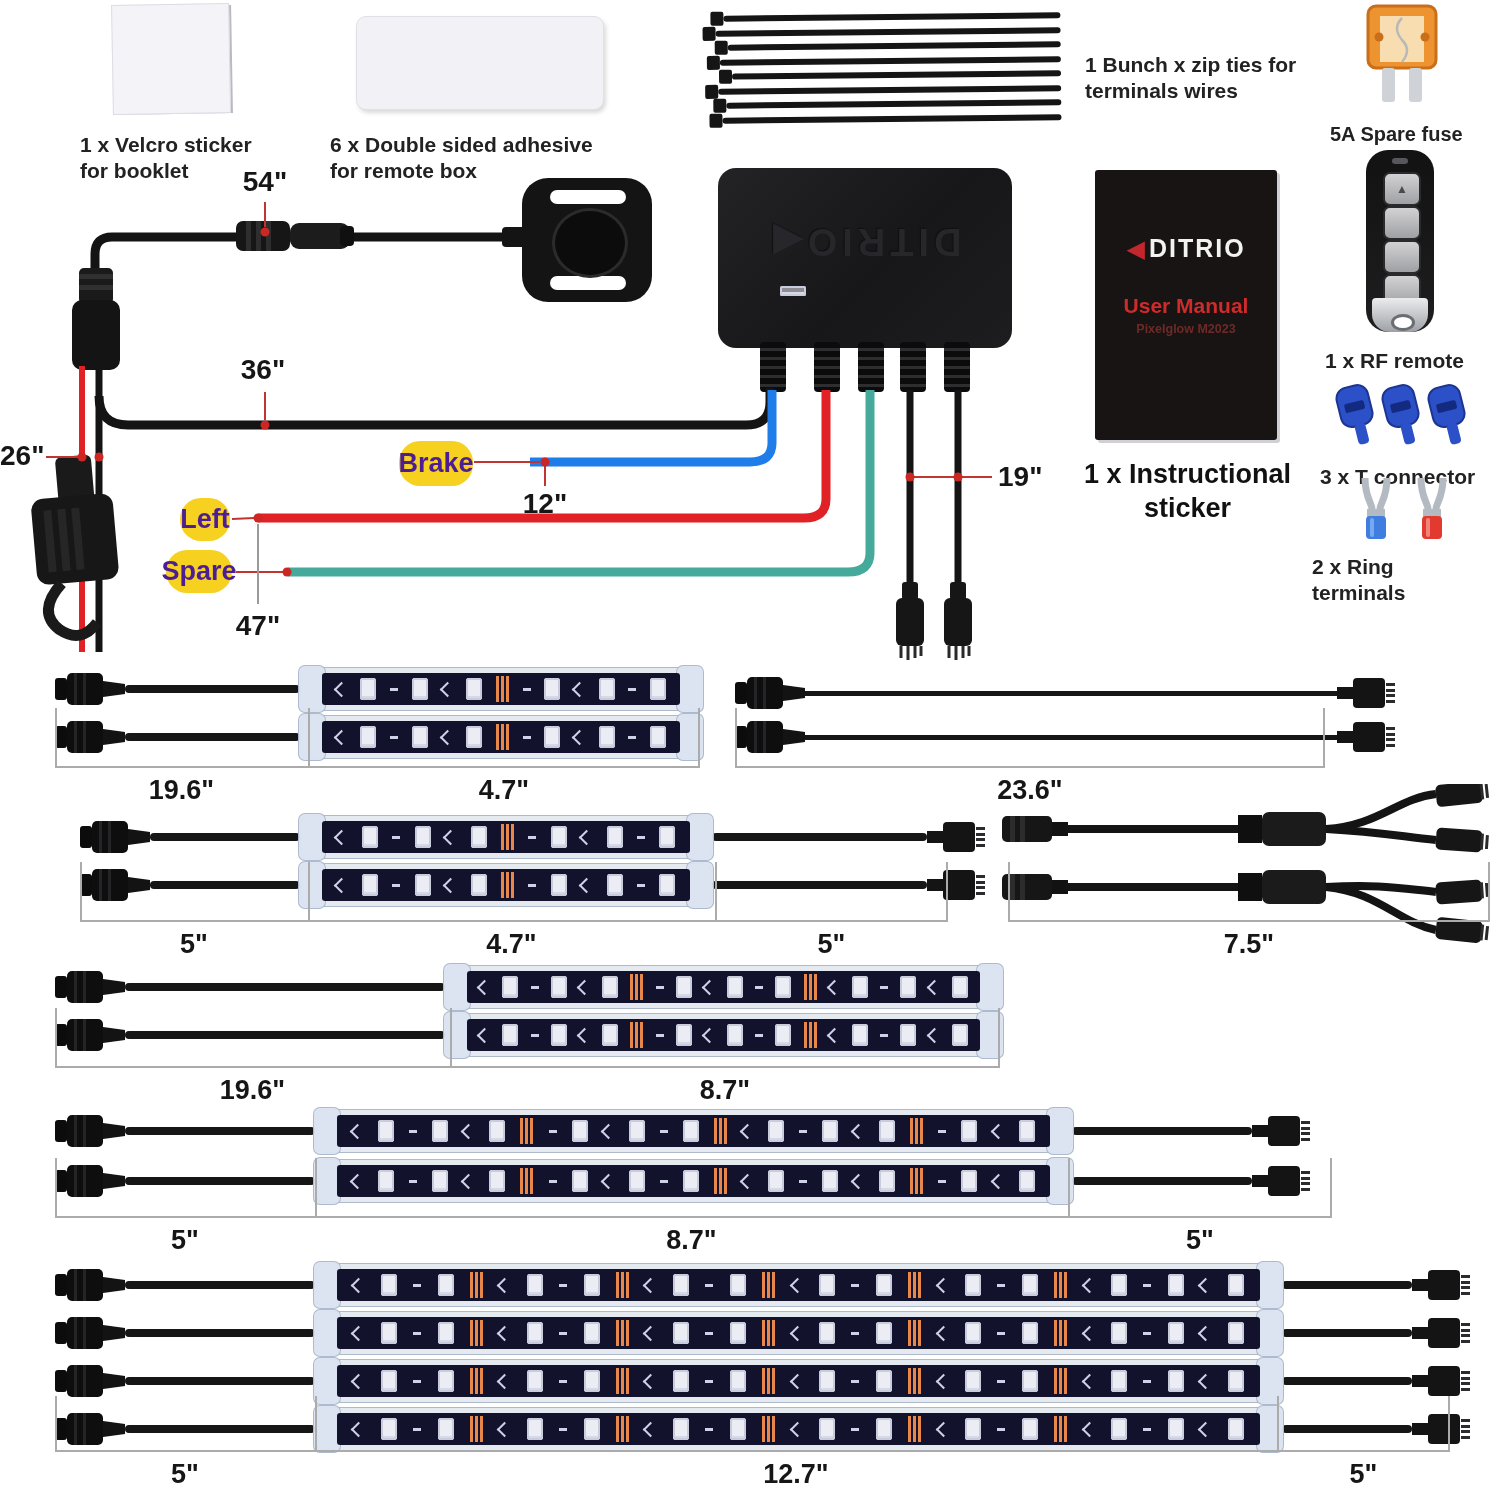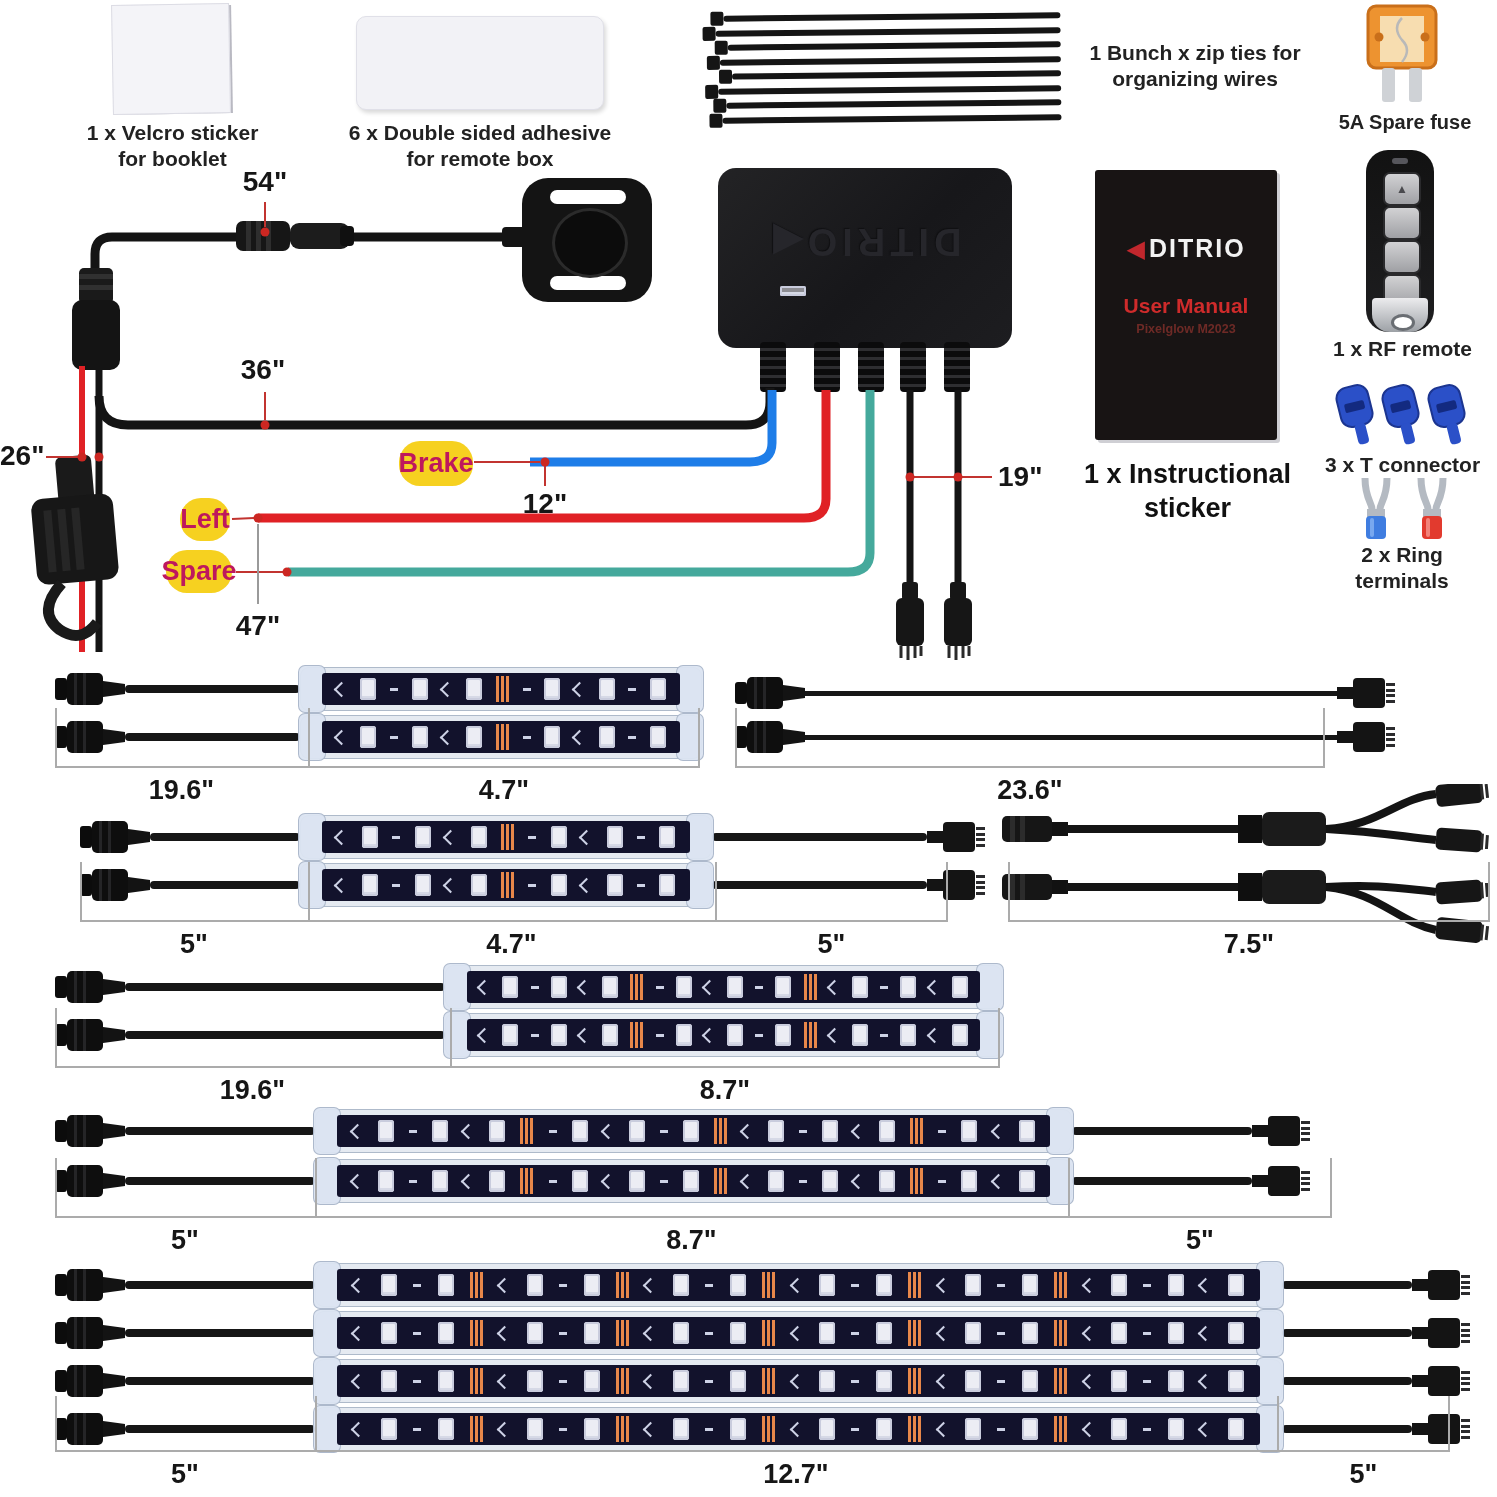--- a/index.html
+++ b/index.html
@@ -1,23 +1,23 @@
 <!DOCTYPE html>
 <html><head>
 <meta charset="utf-8">
 <style>
   html,body{margin:0;padding:0;background:#fff;}
   #canvas{position:relative;width:1497px;height:1497px;background:#fff;overflow:hidden;
           font-family:"Liberation Sans",sans-serif;color:#1c1c1c;}
   .abs{position:absolute;}
-  .cap2{font-weight:700;font-size:21px;line-height:1.25;text-align:center;color:#222;}
+  .cap2{font-weight:700;font-size:21px;line-height:1.25;color:#222;margin-top:12px;}
   .cap-big{font-weight:700;font-size:27px;line-height:1.25;text-align:center;color:#111;}
   .meas{position:absolute;font-weight:700;font-size:28px;color:#161616;}
   .badge{position:absolute;background:#f6d120;border-radius:21px;display:flex;align-items:center;
-         justify-content:center;font-weight:700;font-size:27px;color:#be185d;}
+         justify-content:center;font-weight:700;font-size:27px;color:#4c1d95;}
   
   .velcro{background:#f4f4f8;border:1px solid #dcdce4;box-shadow:3px 1px 0 -1px #b9b9c2;}
   .adhesive{background:#f2f2f6;border:1px solid #e0e0e8;border-radius:10px;box-shadow:2px 3px 4px rgba(0,0,0,.15);}
   .ztwrap{display:flex;flex-direction:column;}
   .ziptie{position:relative;height:6px;background:#151515;border-radius:3px;margin-bottom:8.5px;}
   .ziptie::before{content:"";position:absolute;left:-13px;top:-4px;width:13px;height:14px;background:#151515;border-radius:2px;}
   
   .cbox{background:linear-gradient(135deg,#232325 0%,#17171a 55%,#1d1d20 100%);border-radius:18px;}
   .cbox .emboss{position:absolute;left:0;right:0;top:52px;text-align:center;transform:rotate(180deg);
         font-weight:700;font-size:38px;letter-spacing:5px;color:#26262b;text-shadow:1px 1px 1px #101012;}
@@ -98,21 +98,21 @@
     <div class="ziptie" style="margin-left:0px"></div>
     <div class="ziptie" style="margin-left:12px"></div>
     <div class="ziptie" style="margin-left:4px"></div>
     <div class="ziptie" style="margin-left:16px"></div>
     <div class="ziptie" style="margin-left:2px"></div>
     <div class="ziptie" style="margin-left:10px"></div>
     <div class="ziptie" style="margin-left:6px"></div>
   </div>
   <div class="abs cap2" style="left:1085px;top:40px;width:220px;">
     <div>1 Bunch x zip ties for</div>
-    <div>organizing wires</div>
+    <div>terminals wires</div>
   </div>
 
   <svg class="abs" style="left:1362px;top:4px;" width="80" height="102" viewBox="0 0 80 102">
     <rect x="6" y="2" width="68" height="62" rx="8" fill="#ed9330" stroke="#c96f1a" stroke-width="3"></rect>
     <rect x="18" y="12" width="44" height="46" fill="#f7ddb0"></rect>
     <path d="M40,14 q-10,10 0,22 q10,10 0,22" stroke="#b9b9b9" stroke-width="2.5" fill="none"></path>
     <circle cx="17" cy="33" r="4.5" fill="#c96f1a"></circle>
     <circle cx="63" cy="33" r="4.5" fill="#c96f1a"></circle>
     <rect x="20" y="64" width="13" height="34" rx="3" fill="#cfd2d6"></rect>
     <rect x="47" y="64" width="13" height="34" rx="3" fill="#cfd2d6"></rect>

